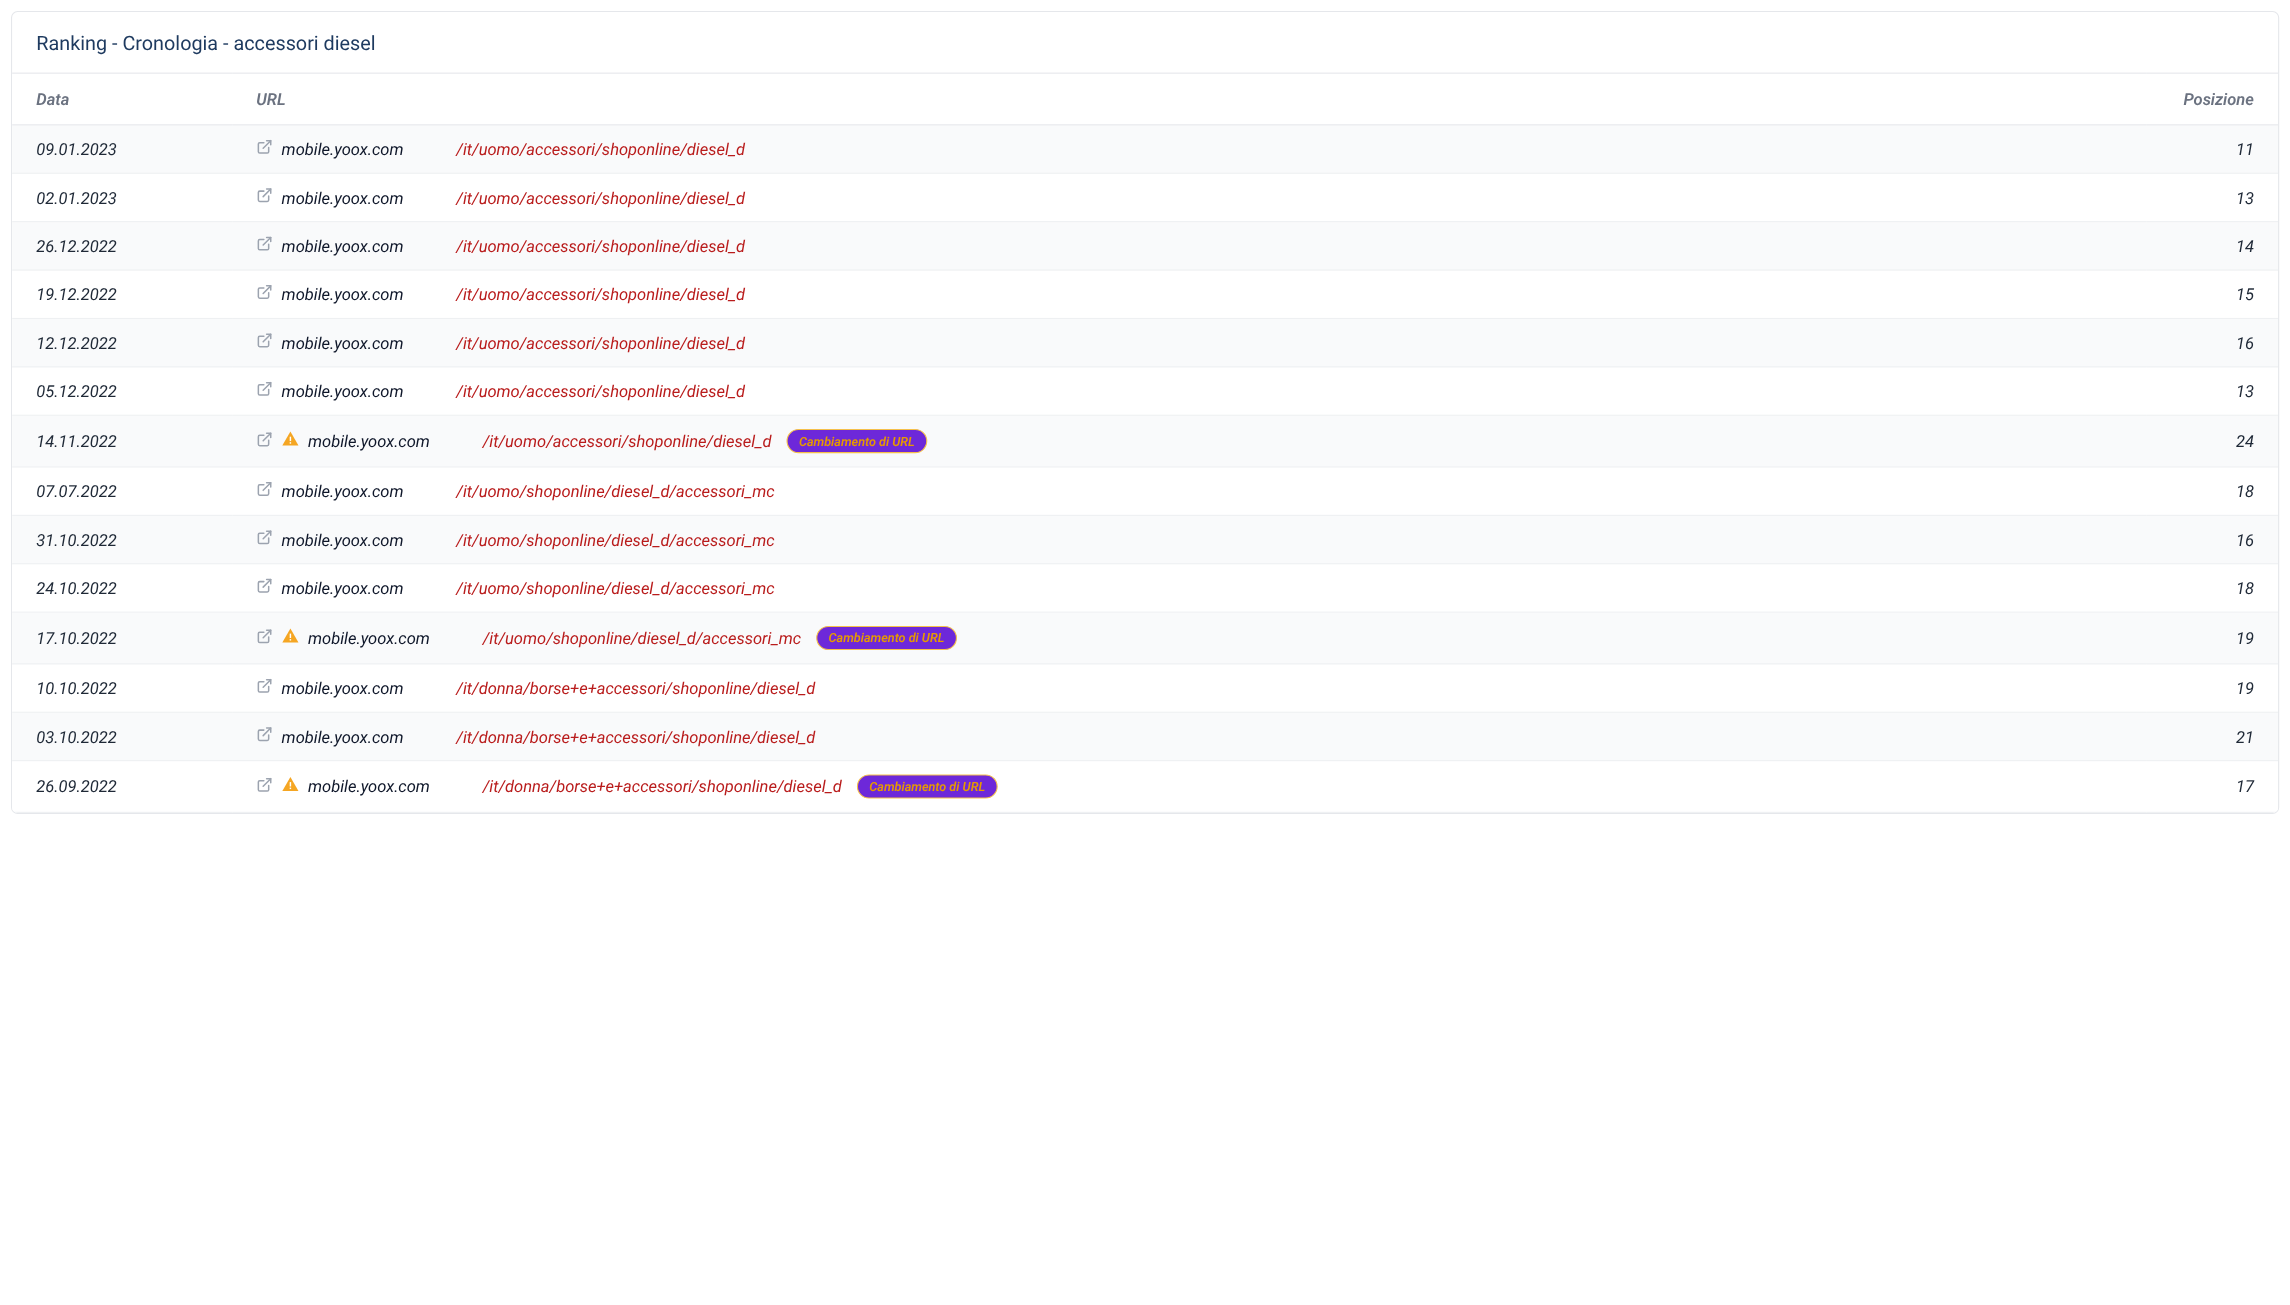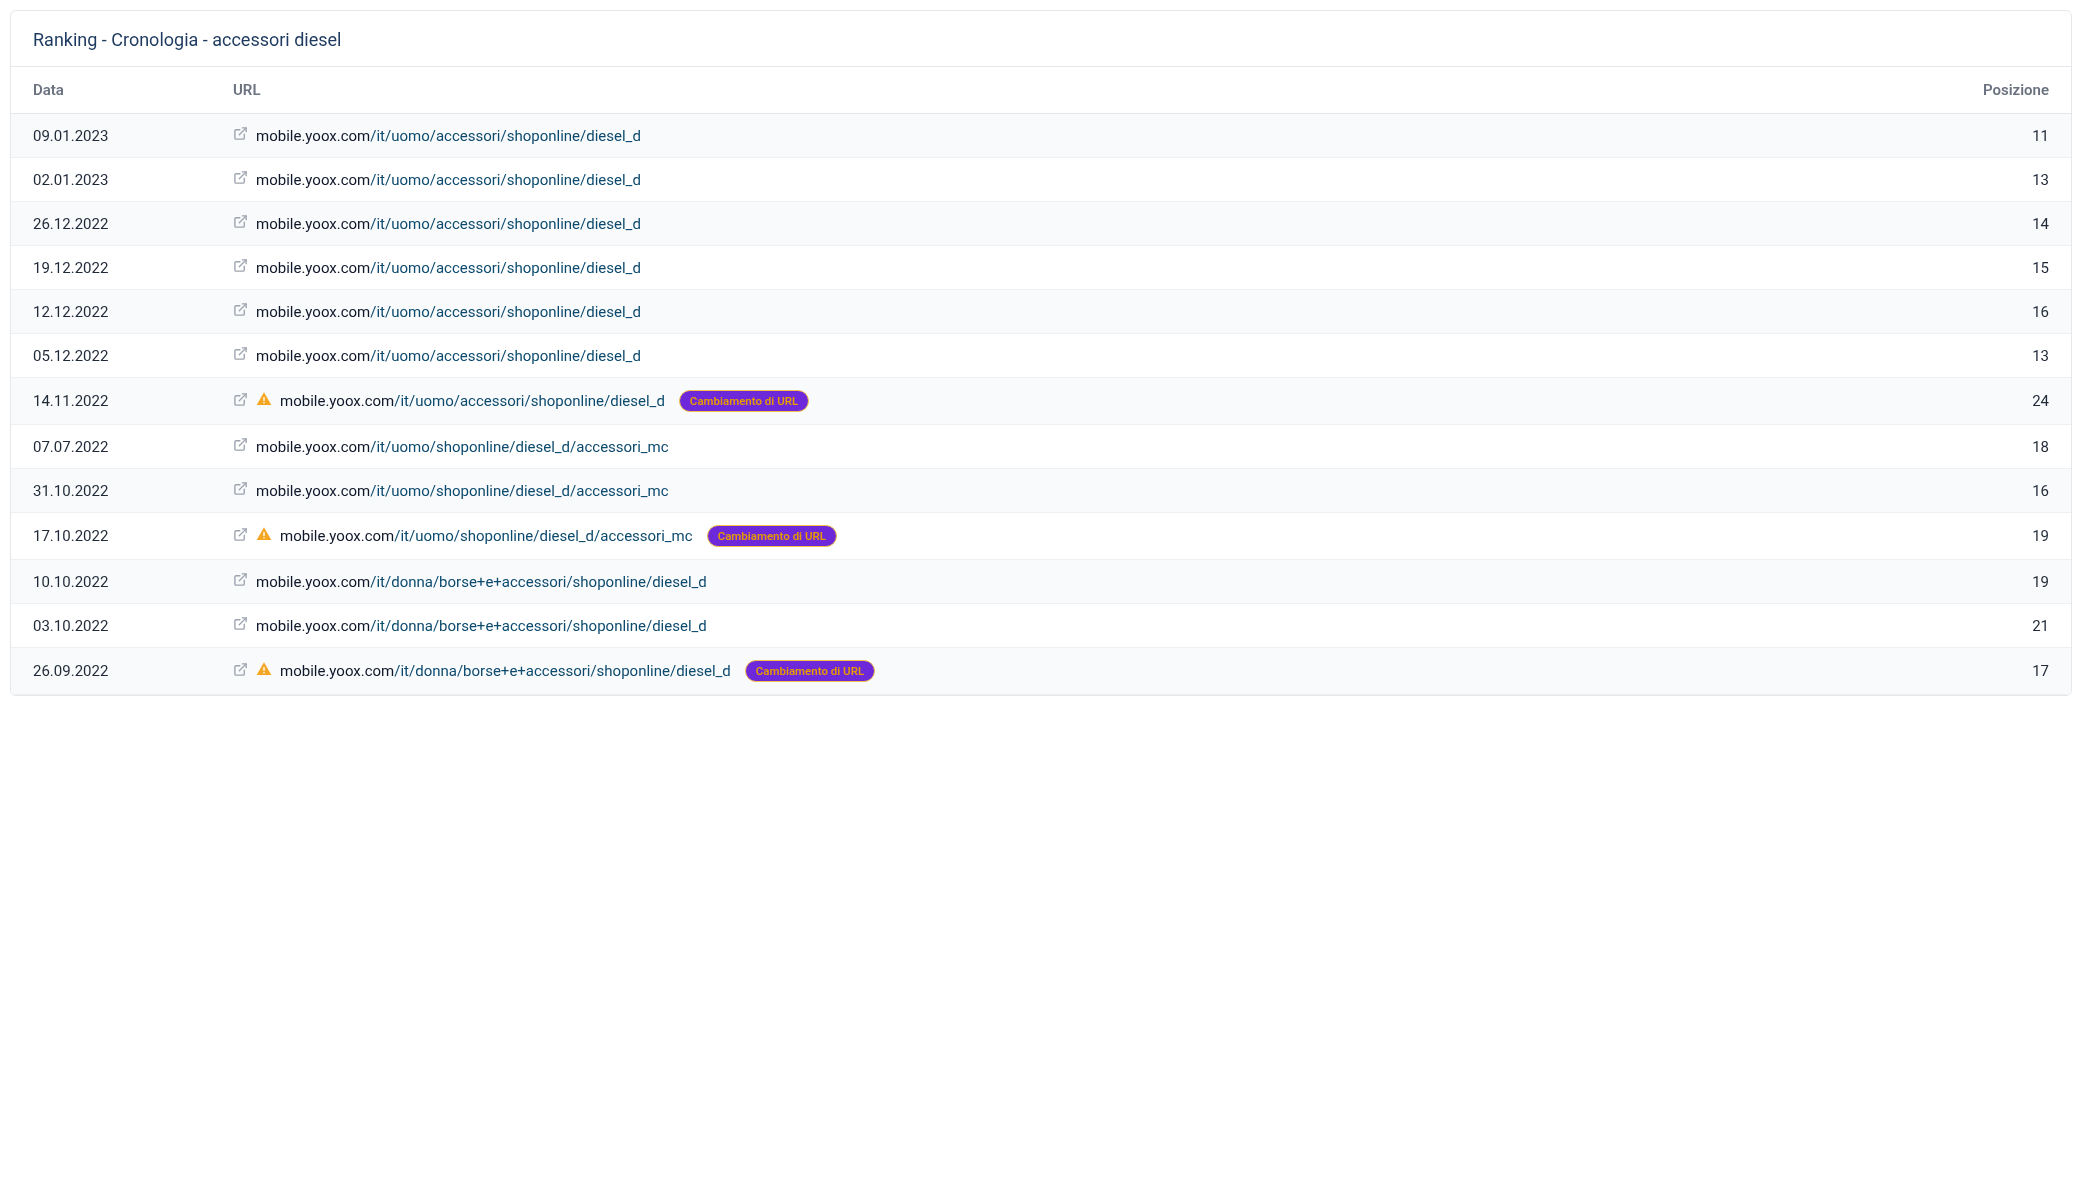--- a/index.html
+++ b/index.html
@@ -17,20 +17,21 @@
   }
   .card-title {
     font-size: 18px;
     font-weight: 400;
     color: #1e3a5f;
     padding: 18px 22px 16px 22px;
   }
   table {
     width: 100%;
     border-collapse: collapse;
+    font-style: italic;
   }
   thead th {
     text-align: left;
     font-weight: 600;
     color: #6b7280;
     font-size: 15px;
     padding: 14px 22px;
     border-bottom: 1px solid #e5e7eb;
     border-top: 1px solid #e5e7eb;
     background: #fff;
@@ -81,21 +82,22 @@
   .warn-icon {
     width: 16px;
     height: 16px;
     flex-shrink: 0;
     color: #f5a623;
   }
   .url-domain {
     color: #0f172a;
   }
   .url-path {
-    color: #0c4a6e;
+    color: #b91c1c;
+    margin-left: 48px;
   }
   .badge {
     display: inline-block;
     border: 1px solid #f5c04a;
     color: #e69a00;
     background: #6d28d9;
     border-radius: 999px;
     font-size: 11.5px;
     font-weight: 600;
     padding: 3px 10px;
@@ -226,20 +228,32 @@
               <span><svg class="ext-icon" viewBox="0 0 24 24" fill="none" stroke="currentColor" stroke-width="2.2" stroke-linecap="round" stroke-linejoin="round">
                   <path d="M18 13v6a2 2 0 0 1-2 2H5a2 2 0 0 1-2-2V8a2 2 0 0 1 2-2h6"></path>
                   <polyline points="15 3 21 3 21 9"></polyline>
                   <line x1="10" y1="14" x2="21" y2="3"></line>
                 </svg></span>
               <span class="url-link"><span class="url-domain">mobile.yoox.com</span><span class="url-path">/it/uomo/shoponline/diesel_d/accessori_mc</span></span>
             </span></td>
           <td class="col-pos">16</td>
         </tr>
         <tr>
+          <td class="col-date">24.10.2022</td>
+          <td class="col-url"><span class="url-wrap">
+              <span><svg class="ext-icon" viewBox="0 0 24 24" fill="none" stroke="currentColor" stroke-width="2.2" stroke-linecap="round" stroke-linejoin="round">
+                  <path d="M18 13v6a2 2 0 0 1-2 2H5a2 2 0 0 1-2-2V8a2 2 0 0 1 2-2h6"></path>
+                  <polyline points="15 3 21 3 21 9"></polyline>
+                  <line x1="10" y1="14" x2="21" y2="3"></line>
+                </svg></span>
+              <span class="url-link"><span class="url-domain">mobile.yoox.com</span><span class="url-path">/it/uomo/shoponline/diesel_d/accessori_mc</span></span>
+            </span></td>
+          <td class="col-pos">18</td>
+        </tr>
+        <tr>
           <td class="col-date">17.10.2022</td>
           <td class="col-url"><span class="url-wrap">
               <span><svg class="ext-icon" viewBox="0 0 24 24" fill="none" stroke="currentColor" stroke-width="2.2" stroke-linecap="round" stroke-linejoin="round">
                   <path d="M18 13v6a2 2 0 0 1-2 2H5a2 2 0 0 1-2-2V8a2 2 0 0 1 2-2h6"></path>
                   <polyline points="15 3 21 3 21 9"></polyline>
                   <line x1="10" y1="14" x2="21" y2="3"></line>
                 </svg></span>
               <span><svg class="warn-icon" viewBox="0 0 24 24" fill="currentColor">
                   <path d="M12 2 1 21h22L12 2z"></path>
                   <rect x="11" y="9" width="2" height="6" fill="#fff"></rect>

